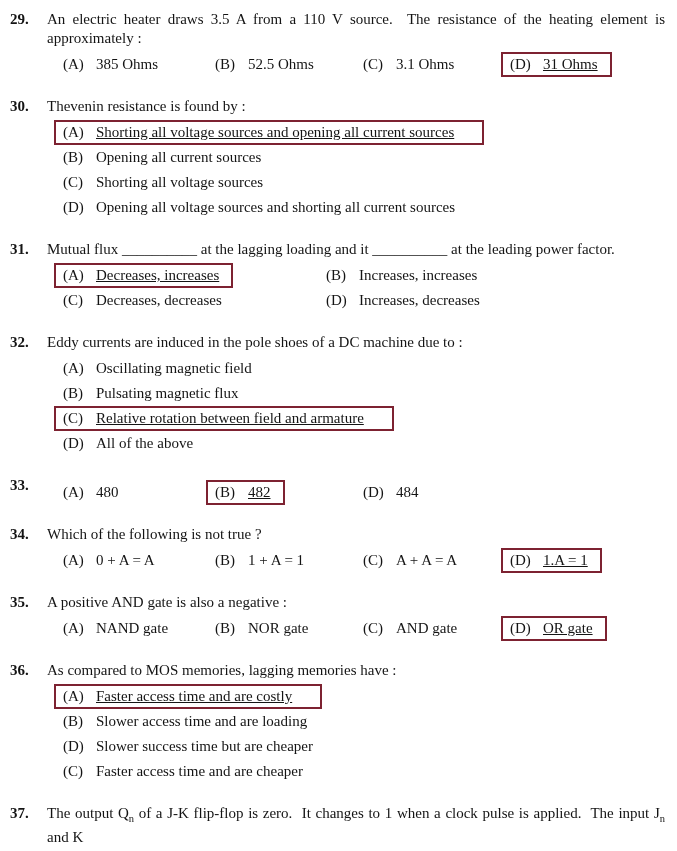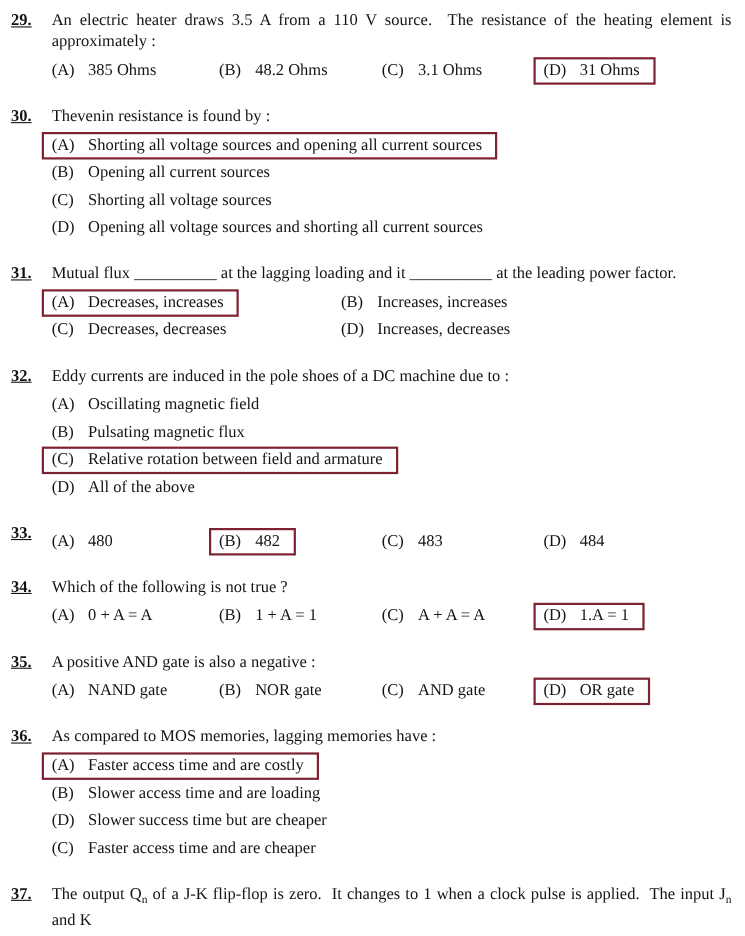--- a/index.html
+++ b/index.html
@@ -6,51 +6,51 @@
   body{
     width:677px;height:851px;
     background:#ffffff;
     font-family:"Liberation Serif", serif;
     font-size:15px;color:#141414;
     overflow:hidden;
     --box:#7d2231;
   }
   .paper{padding:10px 12px 0 10px;}
   .question{display:flex;margin-bottom:20px;}
-  .qnum{flex:0 0 37px;font-weight:bold;line-height:19px;text-decoration:underline;}
+  .qnum{flex:0 0 37px;font-weight:bold;line-height:19px;}
   .qbody{flex:1;min-width:0;}
   .qtext{line-height:19px;white-space:pre-wrap;text-align:justify;}
-  .options{margin-top:4px;}
+  .options{margin-top:4px;margin-left:16px;}
   .options.row4{display:grid;grid-template-columns:152px 148px 147px auto;align-items:start;}
   .options.grid2{display:grid;grid-template-columns:263px auto;align-items:start;}
   .options.list .optrow{display:block;}
   .opt{
     display:inline-block;
     border:2px solid transparent;
     padding:0 12px 1px 7px;
     margin-left:-9px;
     line-height:20px;
     white-space:nowrap;
   }
-  .options.list .opt{padding-right:12px;}
-  .opt.boxed{border-color:var(--box);}
+  .options.list .opt{padding-right:28px;}
+  .opt.boxed{border-color:var(--box);text-decoration:underline;}
   .letter{display:inline-block;min-width:33px;}
   .sub{font-size:10.5px;vertical-align:-3.5px;letter-spacing:0;}
 </style>
 </head>
 <body style="background: rgb(255, 255, 255); color: rgb(20, 20, 20); --box: #7d2231;">
 
 <div class="paper">
     <div class="question">
       <div class="qnum">29.</div>
       <div class="qbody">
         <div class="qtext"><span class="seg">An electric heater draws 3.5 A from a 110 V source.  The resistance of the heating element is approximately :</span></div>
         <div class="options row4">
           <div class="optcell"><span class="opt"><span class="letter">(A)</span><span class="otext">385 Ohms</span></span></div>
-          <div class="optcell"><span class="opt"><span class="letter">(B)</span><span class="otext">48.2 Ohms</span></span></div>
+          <div class="optcell"><span class="opt"><span class="letter">(B)</span><span class="otext">52.5 Ohms</span></span></div>
           <div class="optcell"><span class="opt"><span class="letter">(C)</span><span class="otext">3.1 Ohms</span></span></div>
           <div class="optcell"><span class="opt boxed"><span class="letter">(D)</span><span class="otext">31 Ohms</span></span></div>
         </div>
       </div>
     </div>
     <div class="question">
       <div class="qnum">30.</div>
       <div class="qbody">
         <div class="qtext"><span class="seg">Thevenin resistance is found by :</span></div>
         <div class="options list">
@@ -84,21 +84,20 @@
           <div class="optrow"><span class="opt"><span class="letter">(D)</span><span class="otext">All of the above</span></span></div>
         </div>
       </div>
     </div>
     <div class="question">
       <div class="qnum">33.</div>
       <div class="qbody">
         <div class="options row4">
           <div class="optcell"><span class="opt"><span class="letter">(A)</span><span class="otext">480</span></span></div>
           <div class="optcell"><span class="opt boxed"><span class="letter">(B)</span><span class="otext">482</span></span></div>
-          <div class="optcell"><span class="opt"><span class="letter">(C)</span><span class="otext">483</span></span></div>
           <div class="optcell"><span class="opt"><span class="letter">(D)</span><span class="otext">484</span></span></div>
         </div>
       </div>
     </div>
     <div class="question">
       <div class="qnum">34.</div>
       <div class="qbody">
         <div class="qtext"><span class="seg">Which of the following is not true ?</span></div>
         <div class="options row4">
           <div class="optcell"><span class="opt"><span class="letter">(A)</span><span class="otext">0 + A = A</span></span></div>

